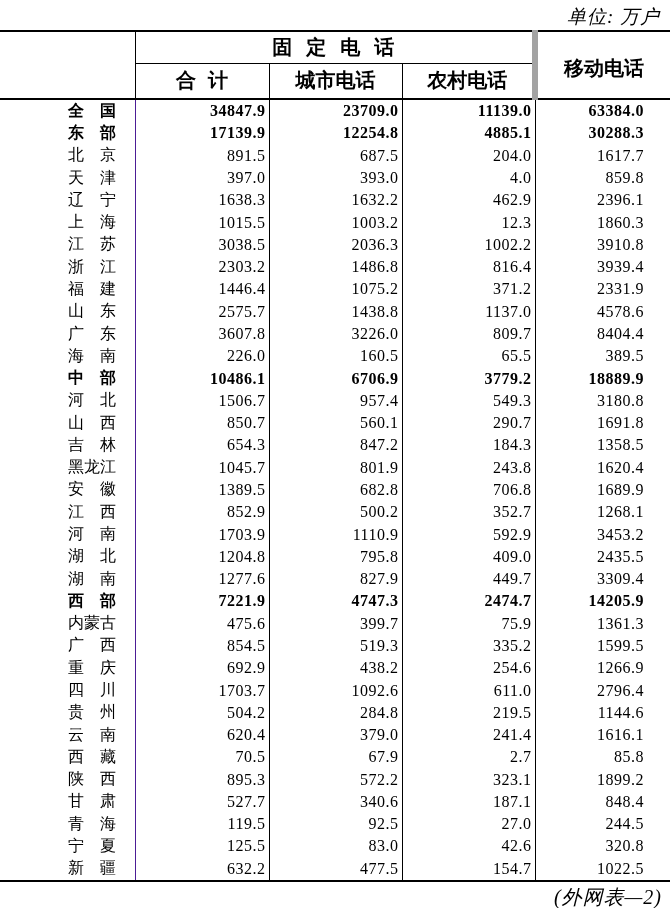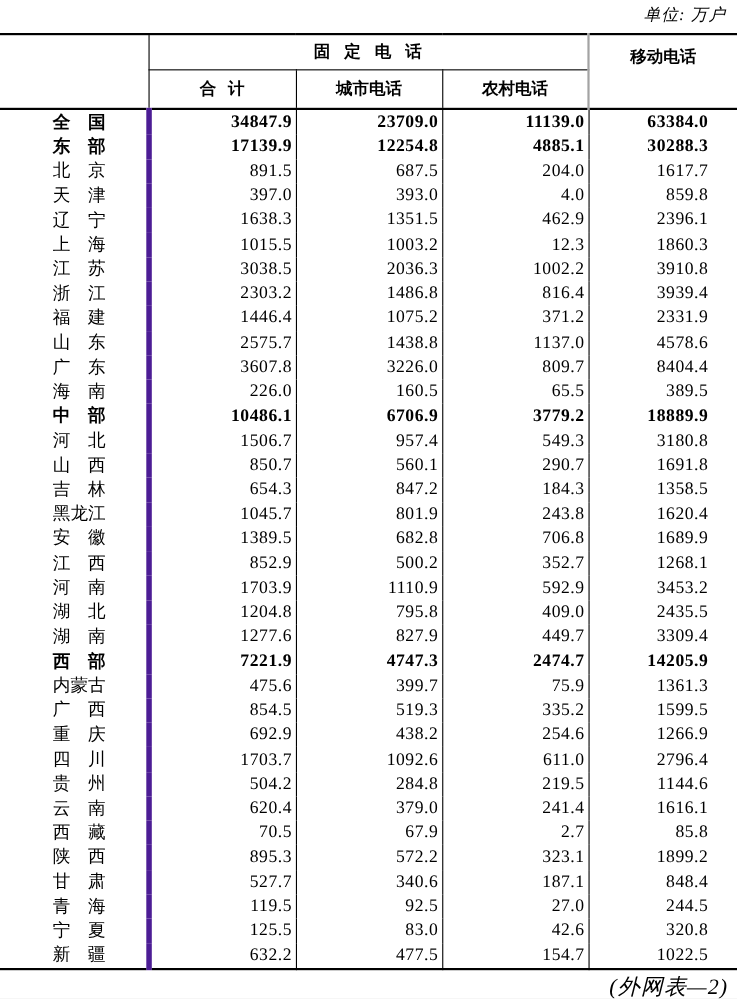--- a/index.html
+++ b/index.html
@@ -10,45 +10,45 @@
     height: 908px;
     background: #ffffff;
     color: #000000;
     font-family: "Liberation Serif", "DejaVu Serif", serif;
     overflow: hidden;
   }
   .unit-label {
     position: absolute;
     top: 4px;
     right: 10px;
-    font-size: 15px;
+    font-size: 19px;
     font-style: italic;
     letter-spacing: 1px;
   }
   table.stats {
     position: absolute;
     top: 30px;
     left: 0;
     width: 670px;
     height: 852px;
     border-collapse: collapse;
     table-layout: fixed;
     border-top: 2px solid #000;
     border-bottom: 2px solid #000;
   }
   thead { border-bottom: 2px solid #000; }
-  thead th { font-weight: bold; font-size: 15px; text-align: center; vertical-align: middle; }
+  thead th { font-weight: bold; font-size: 20px; text-align: center; vertical-align: middle; }
   tr.head-a { height: 32px; }
   tr.head-b { height: 36px; }
   th.stub-header { border-right: 1px solid #000; }
   th.fixed-group { border-bottom: 1px solid #000; word-spacing: 7px; letter-spacing: 1px; }
-  th.mobile-header { border-left: 2px solid #a3a3a3; vertical-align: top; padding-top: 10px; }
+  th.mobile-header { border-left: 6px solid #a3a3a3; vertical-align: top; padding-top: 23px; }
   th.sub-col { border-right: 1px solid #000; word-spacing: 7px; }
   tbody td { font-size: 16px; vertical-align: middle; }
-  td.name-cell { border-right: 5px solid #4c1d95; padding-left: 48px; }
+  td.name-cell { border-right: 1px solid #4c1d95; padding-left: 68px; }
   .name-box {
     display: inline-block;
     width: 48px;
     text-align: justify;
     text-align-last: justify;
     text-justify: inter-character;
     white-space: nowrap;
   }
   td.num {
     text-align: right;
@@ -134,21 +134,21 @@
     <td class="num">397.0</td>
     <td class="num">393.0</td>
     <td class="num">4.0</td>
     <td class="mobile-cell">859.8</td>
   </tr>
         <tr>
     <td class="name-cell">
       <span class="name-box">辽宁</span>
     </td>
     <td class="num">1638.3</td>
-    <td class="num">1351.5</td>
+    <td class="num">1632.2</td>
     <td class="num">462.9</td>
     <td class="mobile-cell">2396.1</td>
   </tr>
         <tr>
     <td class="name-cell">
       <span class="name-box">上海</span>
     </td>
     <td class="num">1015.5</td>
     <td class="num">1003.2</td>
     <td class="num">12.3</td>

